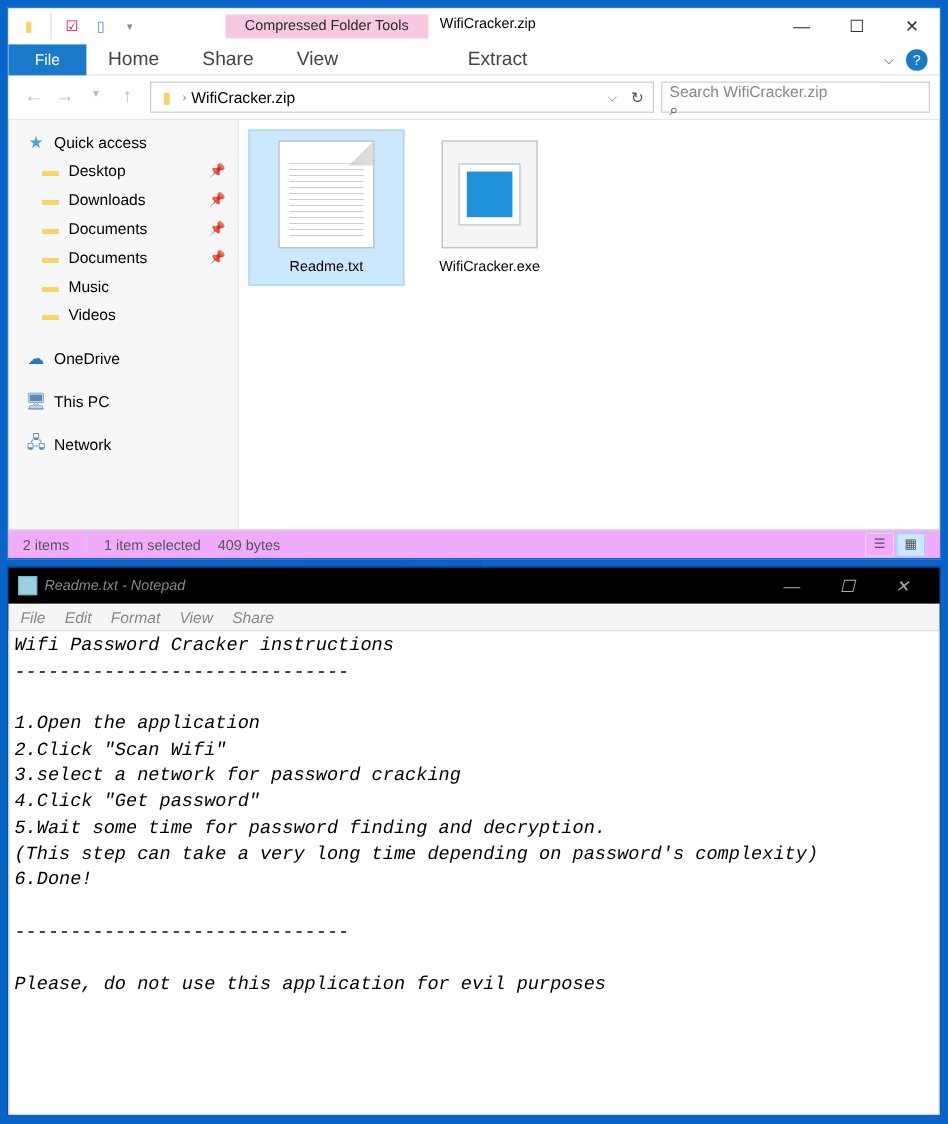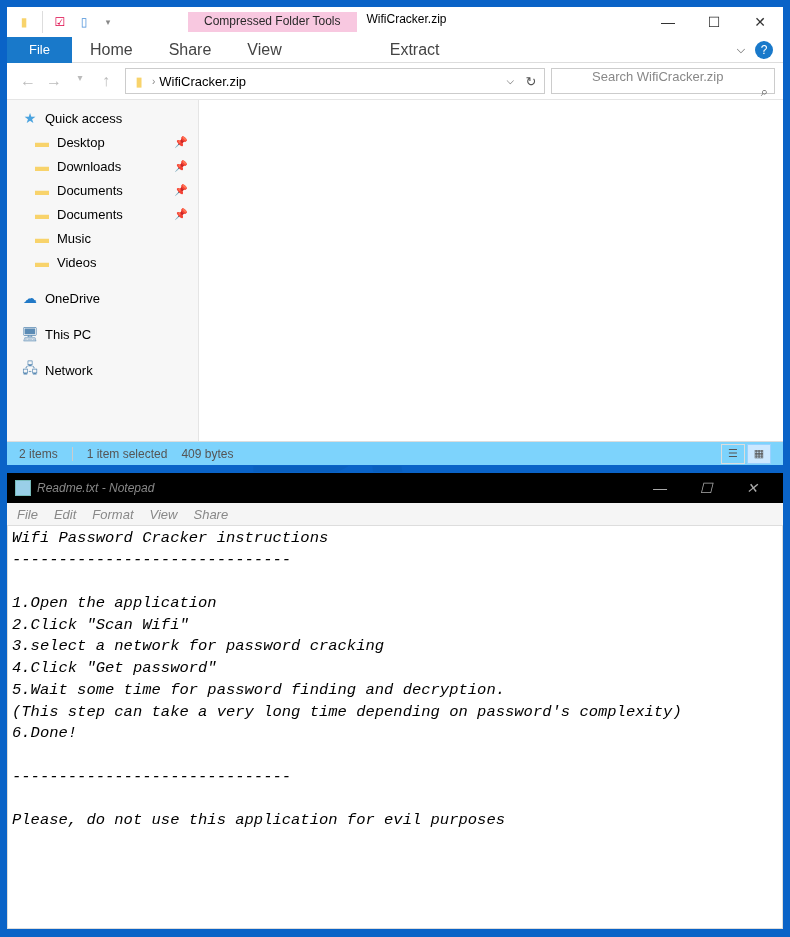--- a/index.html
+++ b/index.html
@@ -22,42 +22,42 @@
 .ribbon-right { margin-left:auto; display:flex; align-items:center; gap:10px; padding-right:10px;}
 .help-icon { width:18px; height:18px; border-radius:50%; background:#1979ca; color:#fff; display:flex; align-items:center; justify-content:center; font-size:12px;}
 .nav-row { height:36px; display:flex; align-items:center; padding:4px 8px; gap:6px; background:#fff;}
 .nav-arrows { display:flex; gap:8px; color:#bbb; font-size:16px; padding:0 4px;}
 .nav-arrows span { width:18px; text-align:center;}
 .addr-bar { flex:1; height:26px; border:1px solid #ccc; display:flex; align-items:center; padding:0 4px; gap:4px; font-size:13px;}
 .addr-icon { width:18px; height:18px; display:flex; align-items:center; justify-content:center;}
 .addr-text { flex:1; color:#000;}
 .addr-dd { color:#666; font-size:10px; padding:0 4px;}
 .refresh { width:18px; color:#555; text-align:center;}
-.search-box { width:224px; height:26px; border:1px solid #ccc; display:flex; align-items:flex-end; padding:0 6px; font-size:13px; color:#888;flex-direction:column;}
+.search-box { width:224px; height:26px; border:1px solid #ccc; display:flex; align-items:flex-start; padding:0 6px; font-size:13px; color:#888;flex-direction:column;}
 .search-box input { border:none; flex:1; font-size:13px; outline:none; color:#555;}
 .search-box input::placeholder{ color:#888;}
 .body-row { flex:1; display:flex; overflow:hidden; border-top:1px solid #e5e5e5;}
 .sidebar { width:192px; background:#f7f7f7; border-right:1px solid #e5e5e5; overflow-y:auto; padding:6px 0; position:relative;}
 .sidebar::-webkit-scrollbar{ width:16px;}
 .sidebar::-webkit-scrollbar-thumb{ background:#ccc;}
 .sb-group { margin-bottom:12px;}
 .sb-item { display:flex; align-items:center; padding:3px 10px 3px 26px; font-size:13px; color:#000; gap:6px; cursor:default;}
 .sb-item.top { padding-left:14px; font-weight:normal;}
 .sb-item .pin { margin-left:auto; color:#888; font-size:11px;}
 .sb-icon { width:18px; height:18px; display:flex; align-items:center; justify-content:center; font-size:14px;}
 .content { flex:1; padding:8px; display:flex; align-items:flex-start; gap:6px; background:#fff; position:relative;}
 .file-item { width:130px; padding:8px; text-align:center; font-size:12px; border:1px solid transparent;}
 .file-item.selected { background:#cce8ff; border:1px solid #99d1ff;}
 .file-icon { width:80px; height:90px; margin:0 auto 8px; background:#fff; position:relative;}
 .txt-icon { border:1px solid #bbb; background:linear-gradient(#fff,#fff); position:relative;}
 .txt-icon::before { content:""; position:absolute; top:0; right:0; width:20px; height:20px; background:linear-gradient(135deg, transparent 50%, #ddd 50%);}
 .txt-icon::after { content:""; position:absolute; top:18px; left:8px; right:8px; bottom:8px; background:repeating-linear-gradient(#ccc, #ccc 1px, transparent 1px, transparent 5px);}
 .exe-icon { border:1px solid #bbb; background:#f5f5f5; display:flex; align-items:center; justify-content:center;}
 .exe-icon .inner { width:50px; height:50px; background:#1e90dc; border:6px solid #fff; outline:1px solid #ccc;}
-.statusbar { height:24px; border-top:1px solid #ddd; display:flex; align-items:center; padding:0 12px; font-size:12px; color:#555; gap:14px; background:#7dd3fc;}
+.statusbar { height:24px; border-top:1px solid #ddd; display:flex; align-items:center; padding:0 12px; font-size:12px; color:#555; gap:14px; background:#f0abfc;}
 .stat-sep { border-left:1px solid #ccc; height:14px; }
 .view-btns { margin-left:auto; display:flex; gap:2px;}
 .view-btn { width:24px; height:20px; border:1px solid #ddd; display:flex; align-items:center; justify-content:center; font-size:11px;}
 .view-btn.active { background:#cce8ff; border-color:#99d1ff;}
 
 .notepad { height:458px; display:flex; flex-direction:column; background:#000000;font-style:italic;}
 .np-title { height:30px; display:flex; align-items:center; padding:0 8px; font-size:12px; color:#888;}
 .np-title-icon { width:16px; height:16px; margin-right:6px; background:#9acfe8; border:1px solid #7bb;}
 .np-title .win-controls { margin-left:auto;}
 .np-title .win-btn { color:#aaa;}
@@ -177,20 +177,32 @@
             <span>This PC</span>
           </div>
       </div>
       <div class="sb-group">
         <div class="sb-item top">
             <span class="sb-icon thispc">🖧</span>
             <span>Network</span>
           </div>
       </div>
     </div>
+    <div class="content">
+      <div class="file-item selected">
+        <div class="file-icon txt-icon"></div>
+        <div>Readme.txt</div>
+      </div>
+      <div class="file-item">
+        <div class="file-icon exe-icon">
+            <div class="inner"></div>
+          </div>
+        <div>WifiCracker.exe</div>
+      </div>
+    </div>
   </div>
   <div class="statusbar">
     <span>2 items</span>
     <span class="stat-sep"></span>
     <span>1 item selected</span>
     <span>409 bytes</span>
     <div class="view-btns">
       <span class="view-btn">☰</span>
       <span class="view-btn active">▦</span>
     </div>

